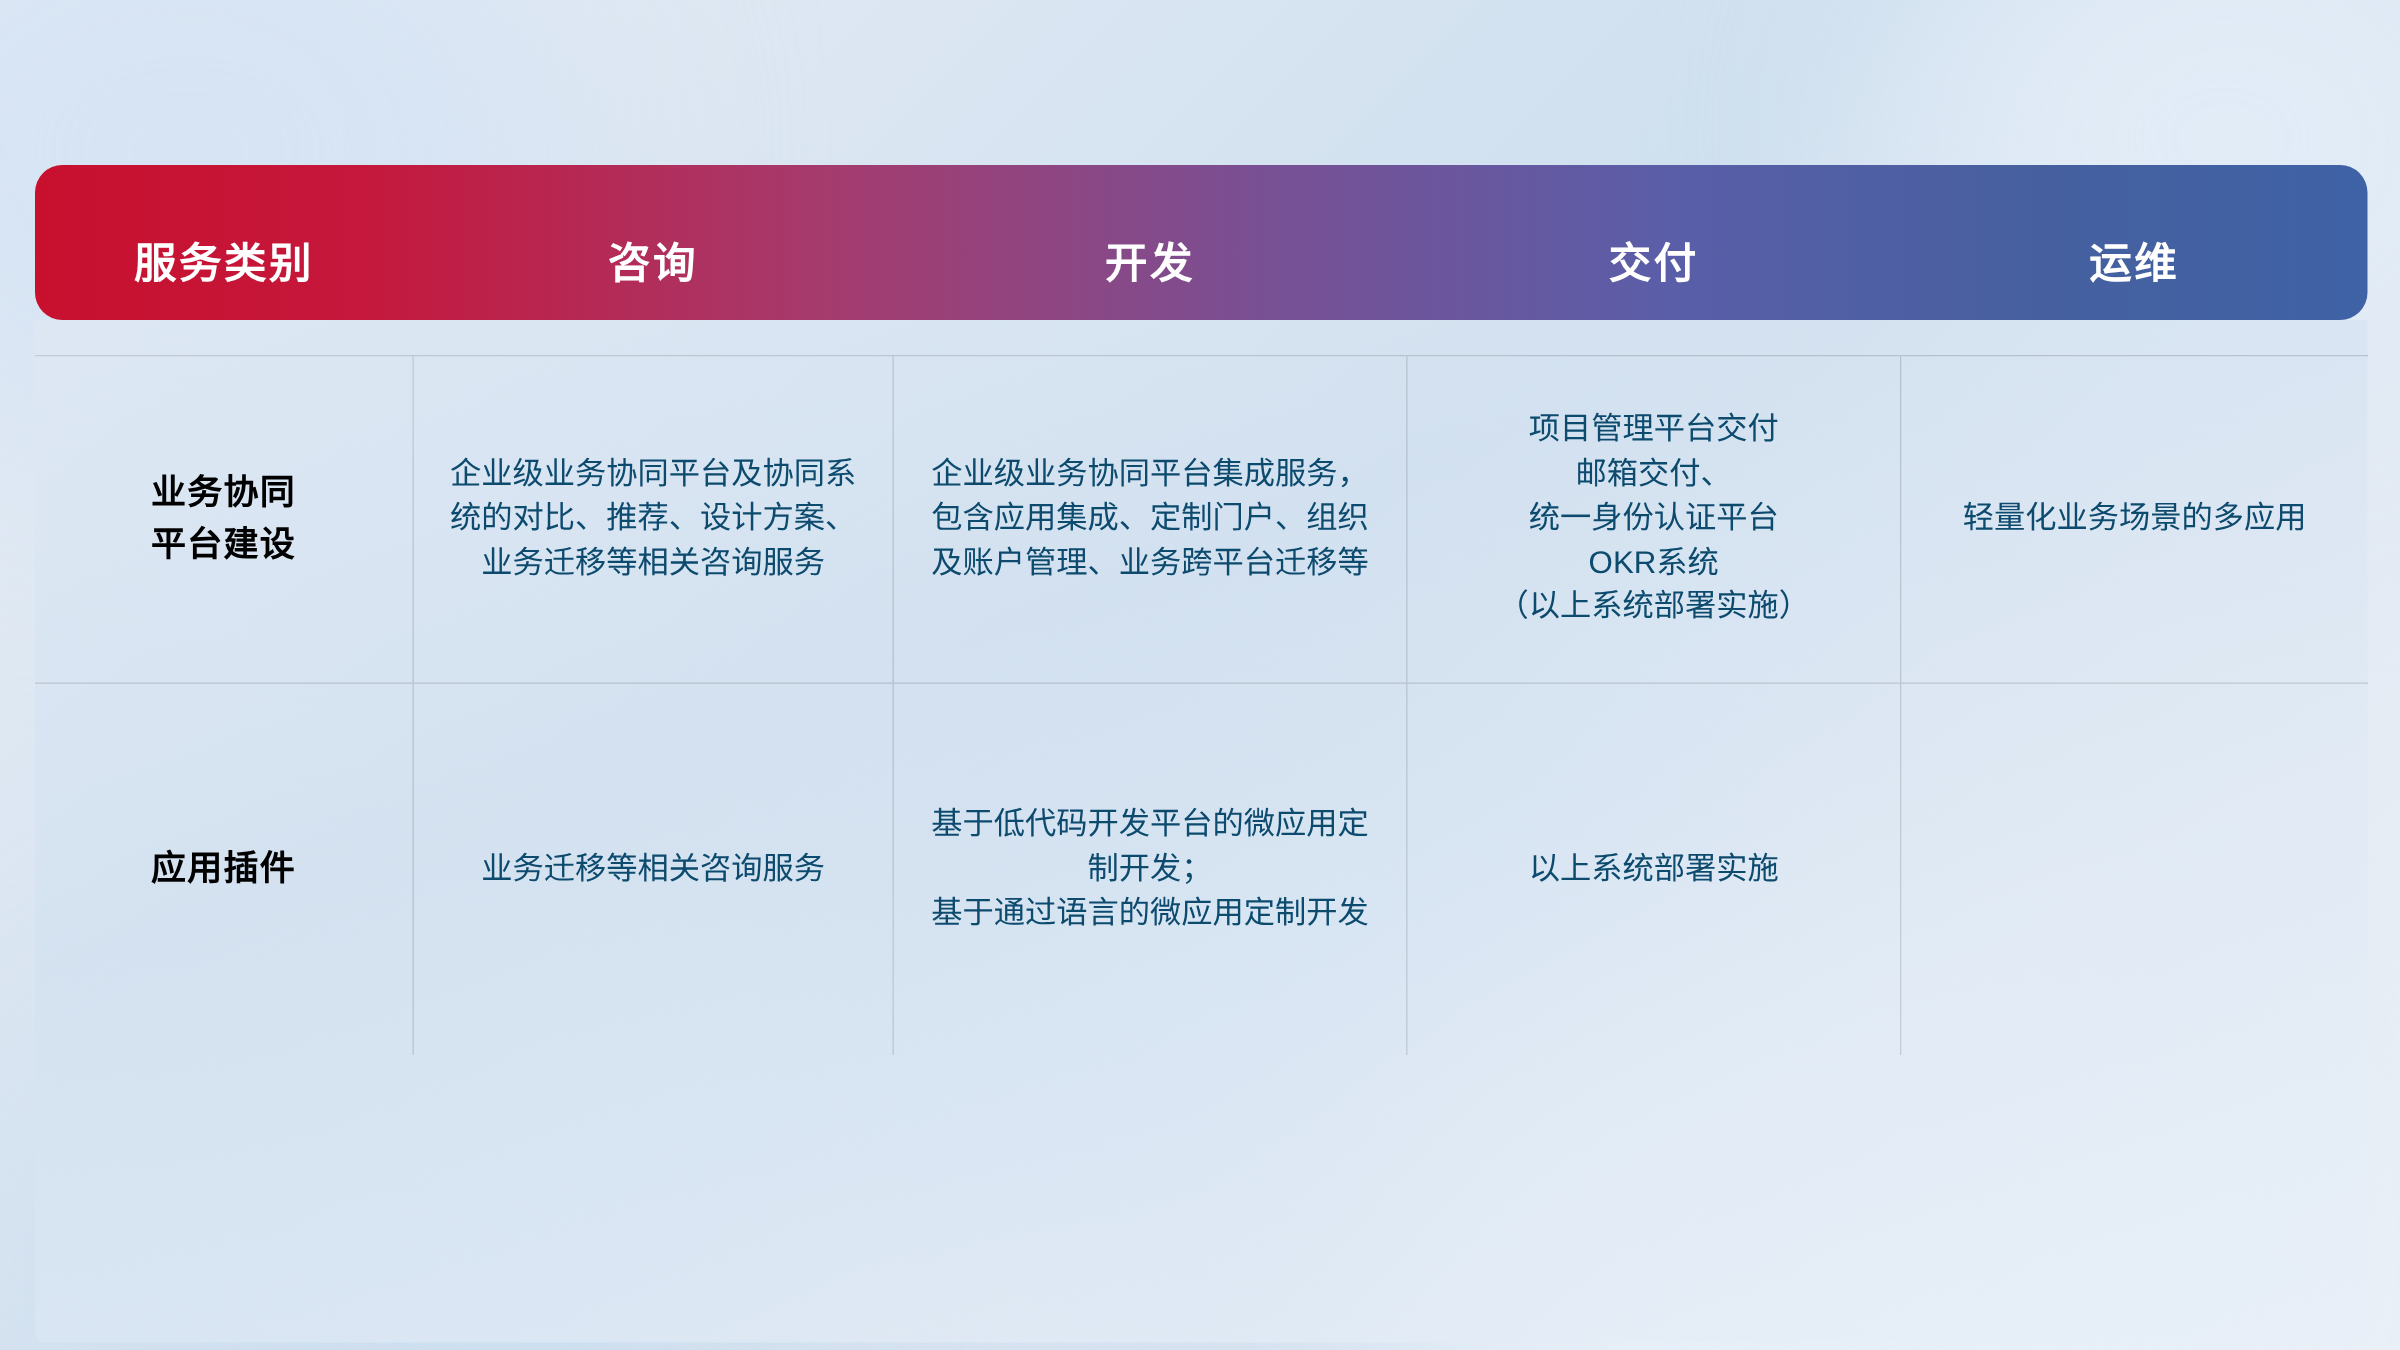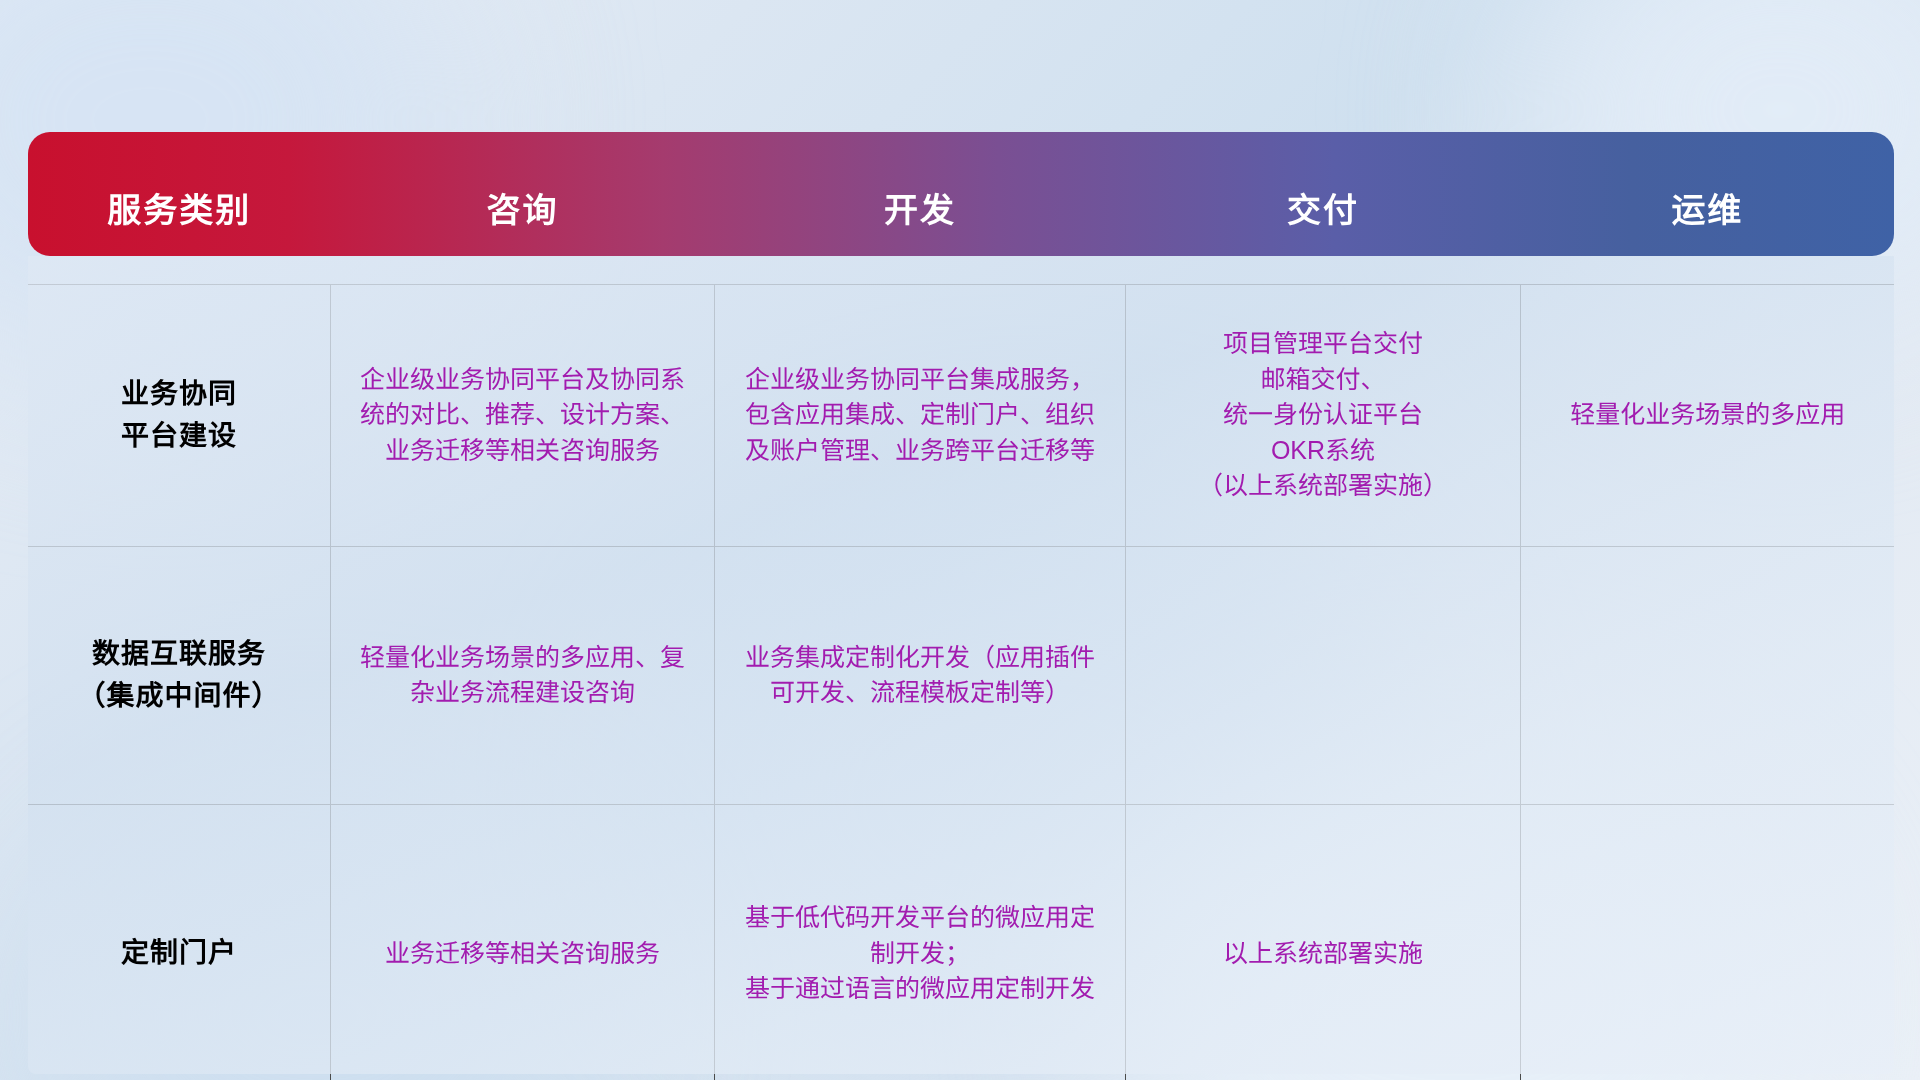--- a/index.html
+++ b/index.html
@@ -86,21 +86,21 @@
   }
   tbody td {
     border: 1px solid #4a4a4a;
     border-left: none;
     border-right: 1px solid #4a4a4a;
     padding: 18px 22px;
     text-align: center;
     vertical-align: middle;
     font-size: 25px;
     line-height: 1.42;
-    color: #a21caf;
+    color: #0c4a6e;
     background: transparent;
     position: relative;
     z-index: 2;
   }
   tbody tr td:last-child {
     border-right: none;
   }
   tbody tr:last-child td {
     border-bottom: none;
   }
@@ -164,32 +164,22 @@
         <td class="multiline">企业级业务协同平台集成服务，
 包含应用集成、定制门户、组织
 及账户管理、业务跨平台迁移等</td>
         <td class="multiline">项目管理平台交付
 邮箱交付、
 统一身份认证平台
 OKR系统
 （以上系统部署实施）</td>
         <td class="multiline">轻量化业务场景的多应用</td>
       </tr>
-      <tr class="row-2">
-        <td class="cat-cell multiline">数据互联服务
-（集成中间件）</td>
-        <td class="multiline">轻量化业务场景的多应用、复
-杂业务流程建设咨询</td>
-        <td class="multiline">业务集成定制化开发（应用插件
-可开发、流程模板定制等）</td>
-        <td class="multiline"></td>
-        <td class="multiline"></td>
-      </tr>
       <tr class="row-3">
-        <td class="cat-cell multiline">定制门户</td>
+        <td class="cat-cell multiline">应用插件</td>
         <td class="multiline">业务迁移等相关咨询服务</td>
         <td class="multiline">基于低代码开发平台的微应用定
 制开发；
 基于通过语言的微应用定制开发</td>
         <td class="multiline">以上系统部署实施</td>
         <td class="multiline"></td>
       </tr>
     </tbody>
   </table>
 </div>

